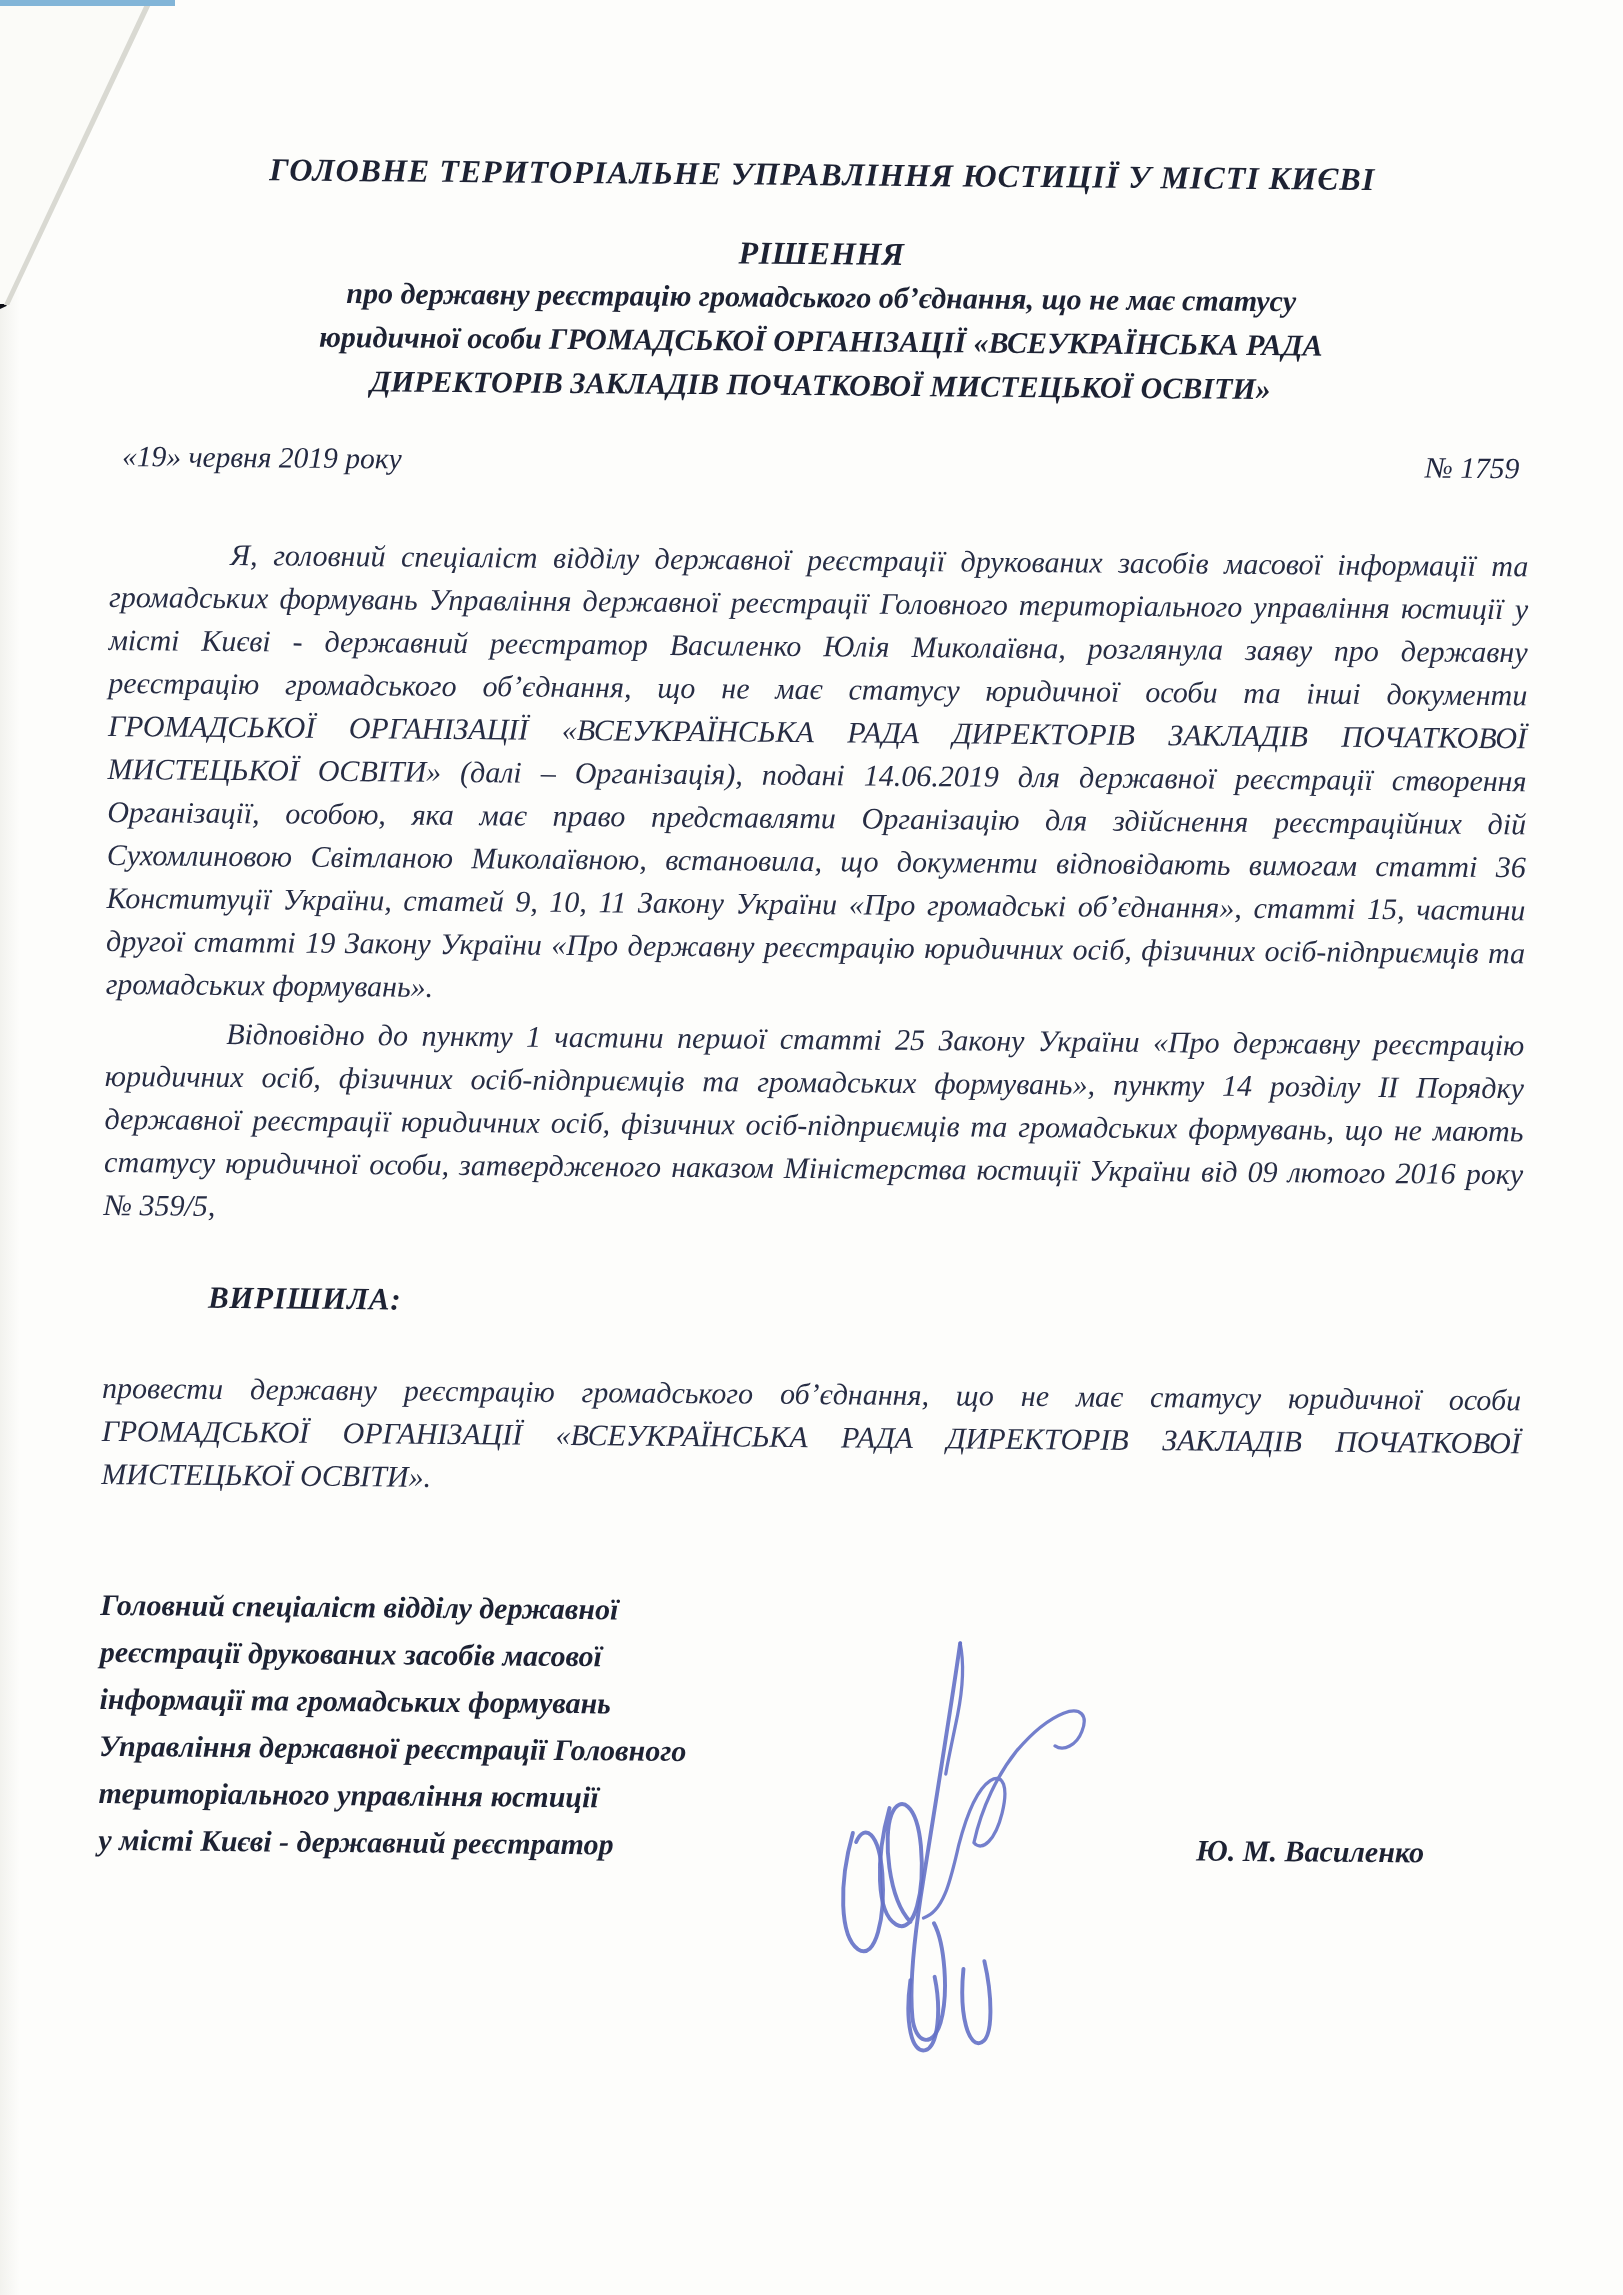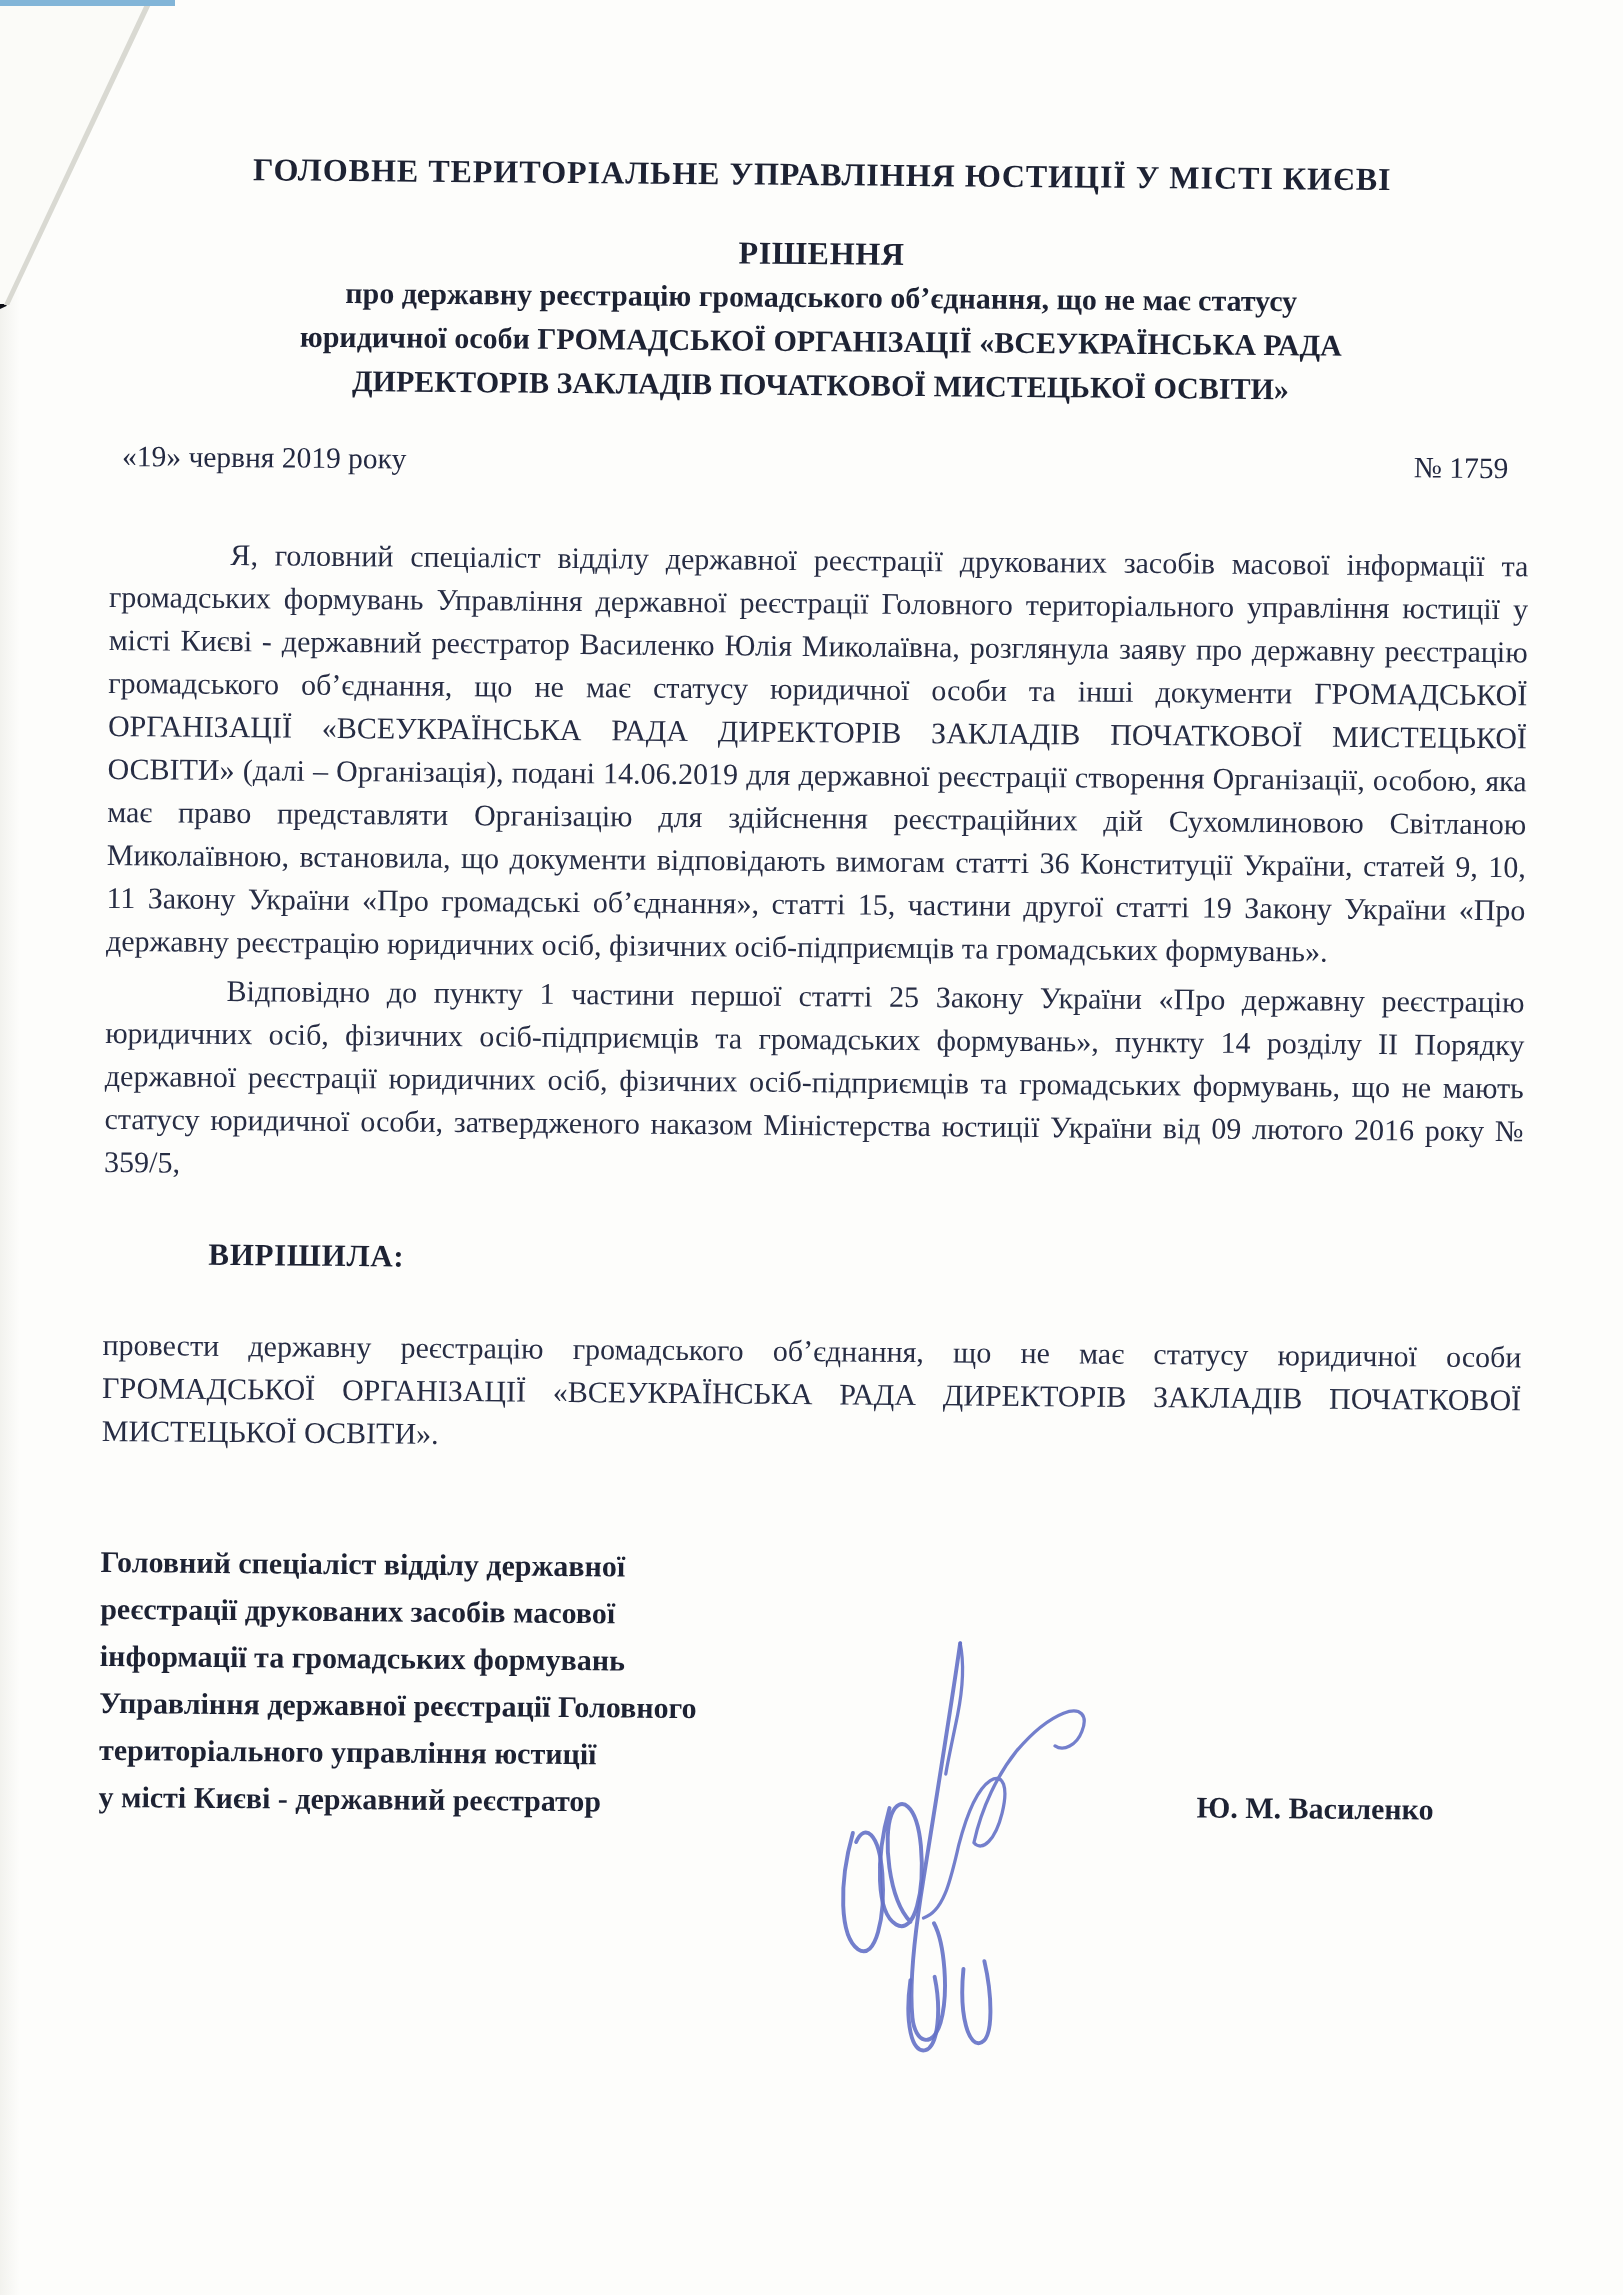--- a/index.html
+++ b/index.html
@@ -4,21 +4,21 @@
 <style>
   html,body{margin:0;padding:0;}
   body{
     width:1623px;height:2295px;
     background:#fdfdfb;
     overflow:hidden;
     position:relative;
     font-family:"Liberation Serif","DejaVu Serif",serif;
     color:#232941;
   }
-  .page{position:absolute;inset:0;background:linear-gradient(90deg,#f2f2ee 0px,#fdfdfb 19.6px);}
+  .page{position:absolute;inset:0;background:linear-gradient(90deg,#f2f2ee 0px,#fdfdfb 19.6px);font-style:italic;}
   
   .corner-black{
     position:absolute;left:0;top:0;width:39px;height:311px;
     clip-path:polygon(0 0,25px 0,6.5px 306px,0 309px);
     background:#0d0f16;
   }
   .corner-fold{
     position:absolute;left:0;top:0;width:157px;height:308px;
     clip-path:polygon(0 0,152px 0,5.2px 304px,0 304px);
     background:linear-gradient(103deg,#fbfbf8 70%,#ebebe5 96%,#dededa 100%);
@@ -48,21 +48,21 @@
   }
   .subtitle{
     font-size:30px;font-weight:bold;text-align:center;
     line-height:44px;color:#1d2233;margin-top:3.3px;
   }
   .dateline{
     display:flex;justify-content:space-between;
     font-size:29.5px;line-height:37px;margin-top:37px;
   }
   .dateline .date{margin-left:11.8px;}
-  .dateline .num{margin-right:21px;}
+  .dateline .num{margin-right:10px;}
   .body-par{
     font-size:30px;line-height:43px;text-align:justify;
     margin:0;color:#272d44;
   }
   .par-1{margin-top:57px;text-indent:121px;}
   .par-2{margin-top:5.9px;text-indent:121px;}
   .resolution{
     font-size:31px;font-weight:bold;letter-spacing:0.7px;
     line-height:38px;margin:52px 0 0 105px;color:#1d2233;
   }

